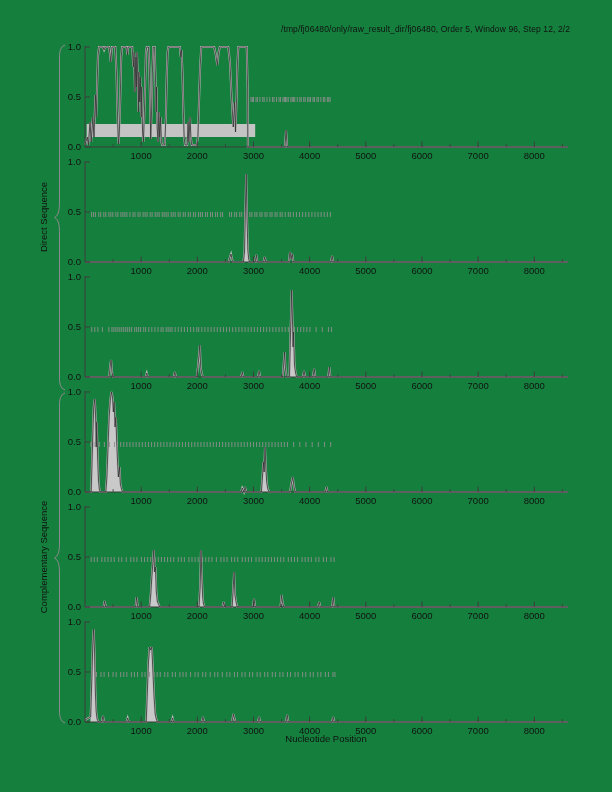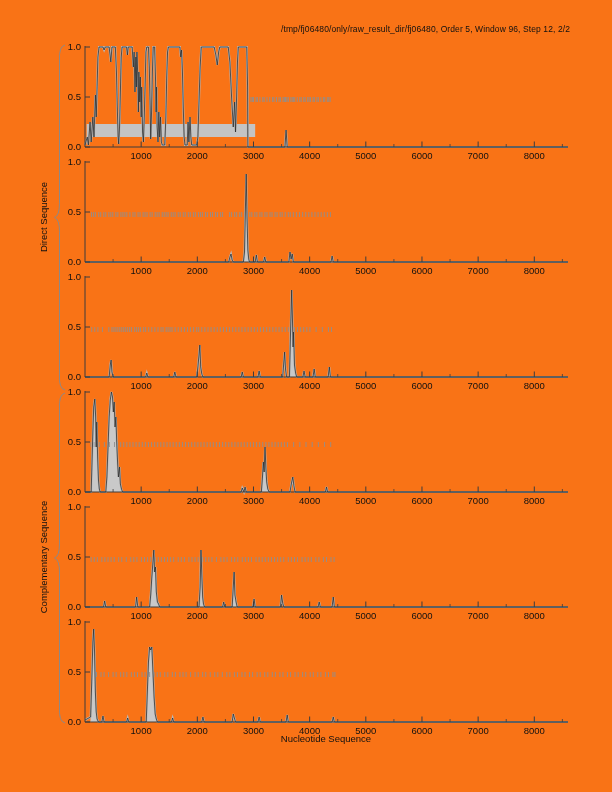--- a/index.html
+++ b/index.html
@@ -1,17 +1,17 @@
 <!DOCTYPE html>
 <html><head>
 <meta charset="utf-8">
 <style>
   html,body{margin:0;padding:0;background:#888;}
   .page{
-    position:relative;width:612px;height:792px;background:#f97316;
+    position:relative;width:612px;height:792px;background:#15803d;
     font-family:"Liberation Sans",sans-serif;color:#111;overflow:hidden;margin:0 auto;
   }
   .title{
     position:absolute;top:24px;right:42px;font-size:8.5px;letter-spacing:0.1px;color:#111;
     white-space:nowrap;
   }
   .xlab{
     position:absolute;top:733px;left:326px;transform:translateX(-50%);
     font-size:9.5px;color:#111;white-space:nowrap;
   }
@@ -692,14 +692,14 @@
         <line x1="421.9767441860465" x2="421.9767441860465" y1="722" y2="716.5" stroke="#3c3c3c" stroke-width="1"></line>
         <text x="421.9767441860465" y="733.5" text-anchor="middle" font-size="9.5" font-family="&quot;Liberation Sans&quot;,sans-serif" fill="#111111">6000</text>
         <line x1="478.13953488372096" x2="478.13953488372096" y1="722" y2="716.5" stroke="#3c3c3c" stroke-width="1"></line>
         <text x="478.13953488372096" y="733.5" text-anchor="middle" font-size="9.5" font-family="&quot;Liberation Sans&quot;,sans-serif" fill="#111111">7000</text>
         <line x1="534.3023255813953" x2="534.3023255813953" y1="722" y2="716.5" stroke="#3c3c3c" stroke-width="1"></line>
         <text x="534.3023255813953" y="733.5" text-anchor="middle" font-size="9.5" font-family="&quot;Liberation Sans&quot;,sans-serif" fill="#111111">8000</text>
       </g>
     </svg>
   <div class="ylab direct">Direct Sequence</div>
   <div class="ylab comp">Complementary Sequence</div>
-  <div class="xlab">Nucleotide Sequence</div>
+  <div class="xlab">Nucleotide Position</div>
 </div>
 
 </body></html>

